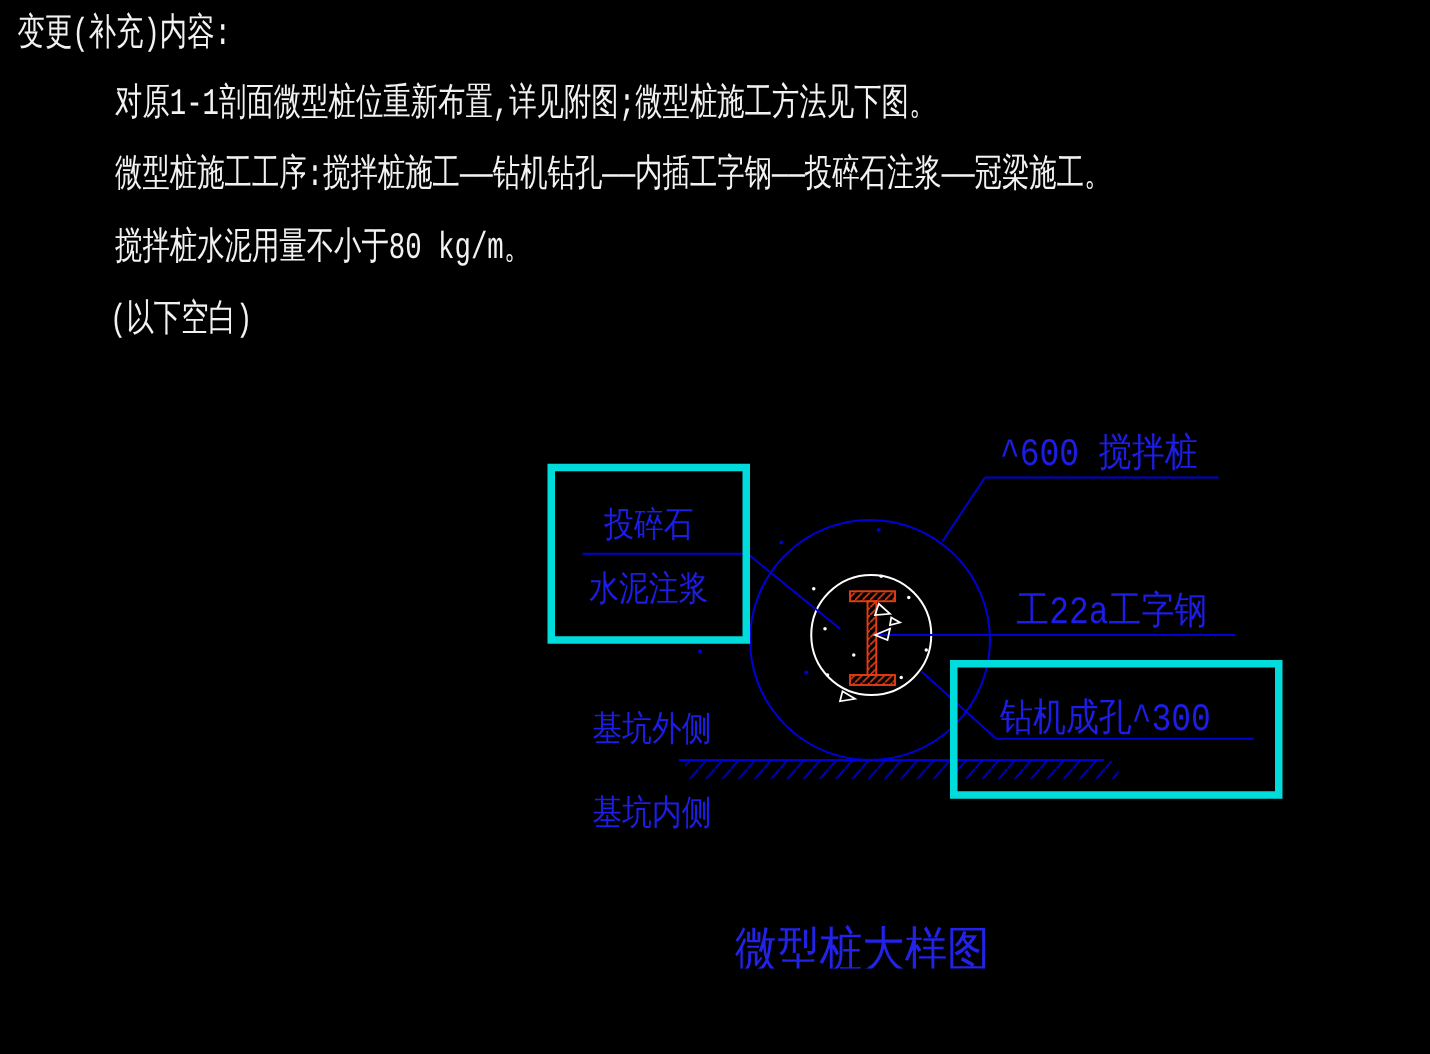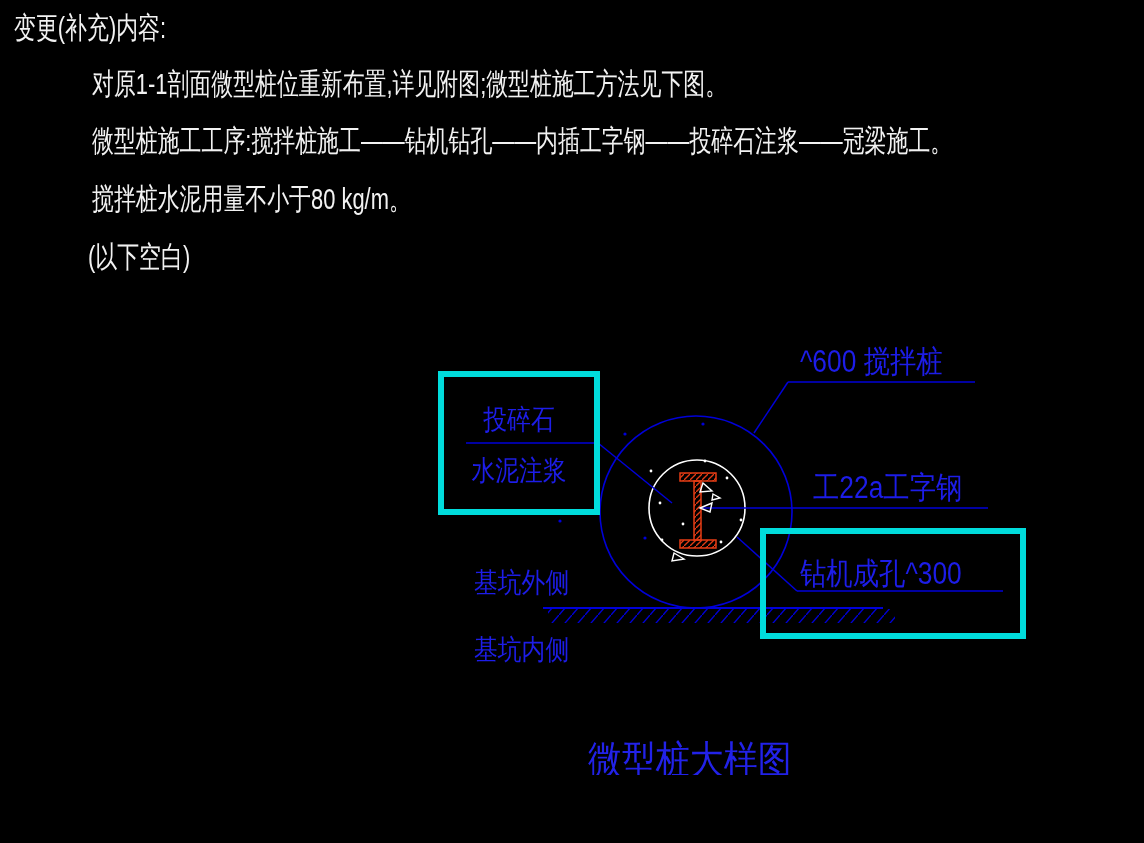--- a/index.html
+++ b/index.html
@@ -1,18 +1,18 @@
 <!DOCTYPE html>
 <html><head>
 <meta charset="utf-8">
 <style>
   html,body{margin:0;padding:0;background:#000;}
   #canvas{
     position:relative;width:1144px;height:775px;background:#000;overflow:hidden;
-    font-family:Liberation Sans, sans-serif;
+    font-family:Liberation Mono, monospace;
   }
   
   .note{
     position:absolute;color:#f2f2f2;font-size:30px;font-weight:400;
     white-space:nowrap;transform:scaleX(0.73);transform-origin:0 50%;
     letter-spacing:0px;line-height:1.2;
   }
   
   .lbl{
     position:absolute;color:#1d1de8;font-size:29px;font-weight:400;

